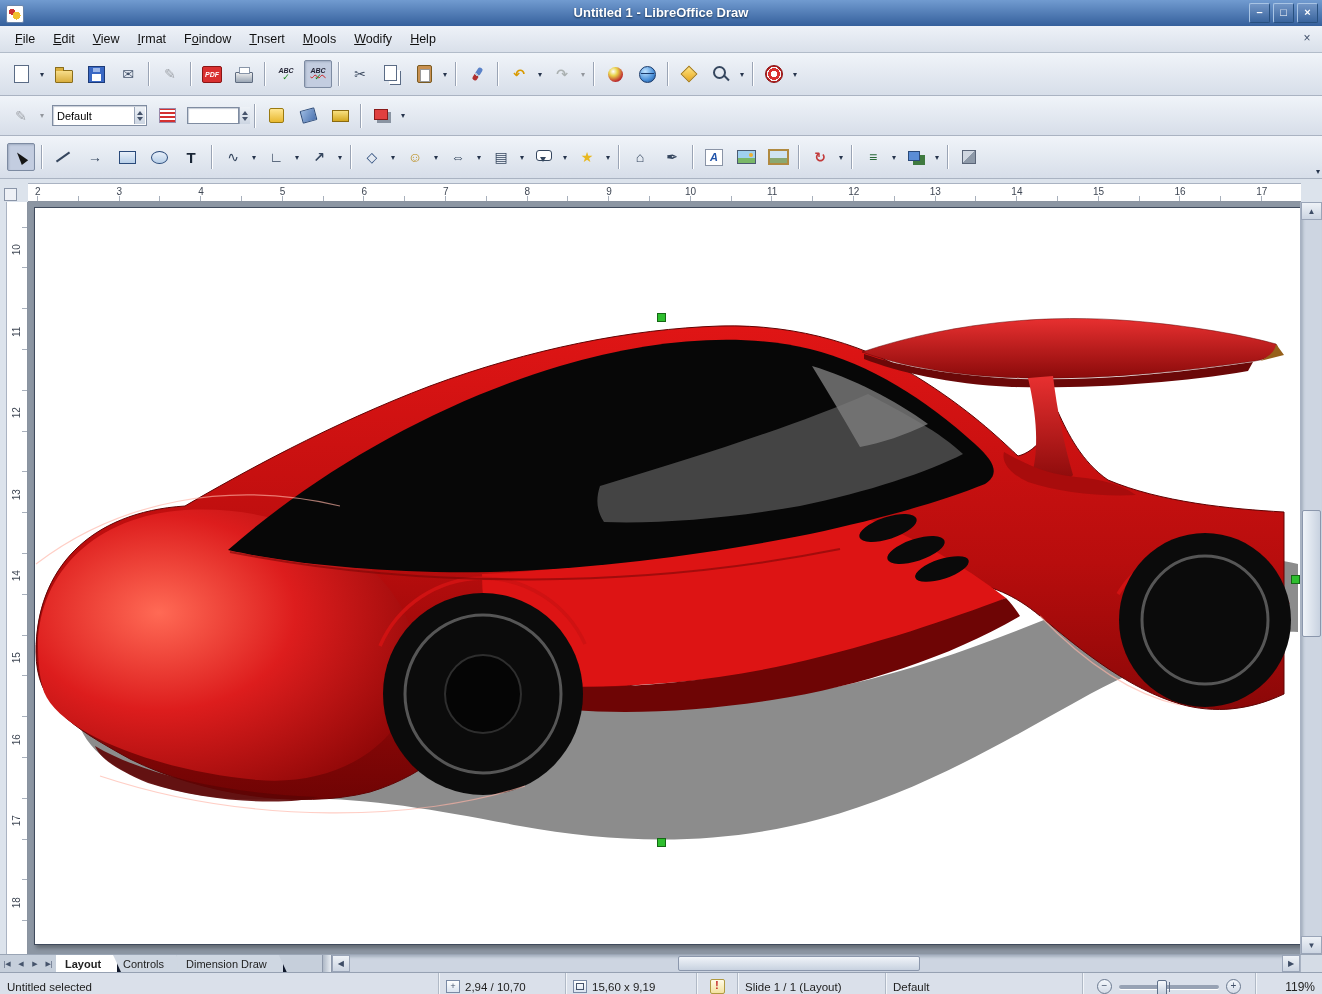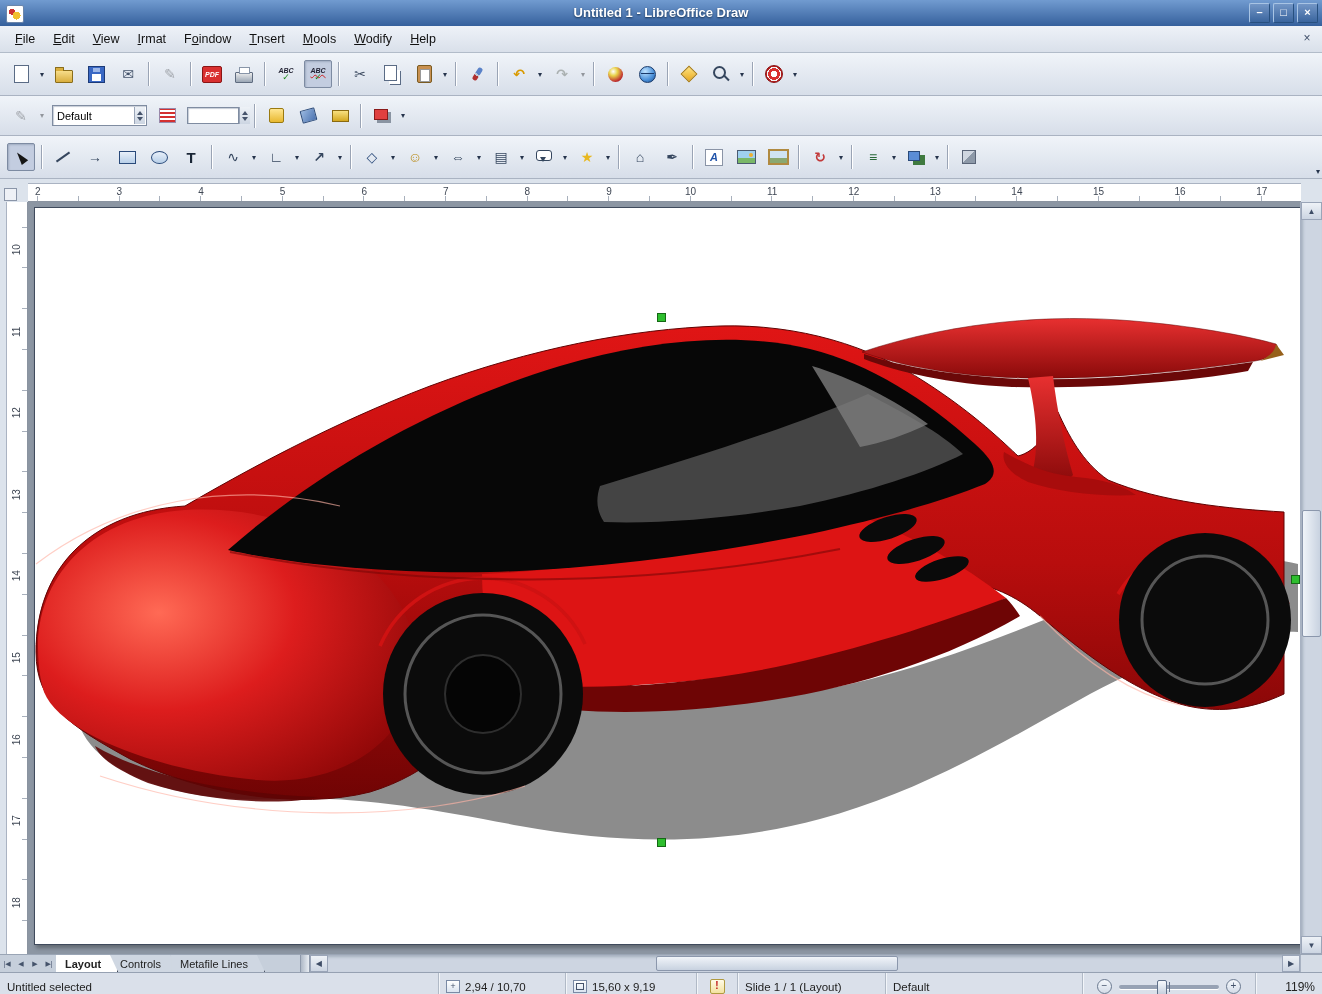--- a/index.html
+++ b/index.html
@@ -117,21 +117,21 @@
   .sbtn{height:16px;flex:0 0 16px;display:flex;align-items:center;justify-content:center;font-size:8px;color:#3e4d66;
         background:linear-gradient(#eef2f7,#ccd5e2);border:1px solid #9aa5b8;}
   .vtrack{flex:1;position:relative;}
   .vthumb{position:absolute;left:1px;right:1px;top:290px;height:125px;background:linear-gradient(90deg,#f0f4f9,#c8d2e0);border:1px solid #8b97ac;border-radius:2px;}
   
   #bottomrow{height:17px;flex:0 0 17px;display:flex;background:#c6cfdb;border-top:1px solid #9aa5b5;font-size:11px;}
   .tabnav{display:flex;}
   .tabnav span{width:14px;display:flex;align-items:center;justify-content:center;font-size:7px;color:#45536b;}
   .tabs{display:flex;}
   .tab{display:flex;align-items:center;padding:0 16px 0 9px;background:#cfd7e2;color:#222;position:relative;
-       clip-path:polygon(0 0,calc(100% - 8px) 0,100% 100%,0 100%);margin-right:-7px;border-right:1px solid #0f172a;}
+       clip-path:polygon(0 0,calc(100% - 8px) 0,100% 100%,0 100%);margin-right:-7px;border-right:4px solid #0f172a;}
   .tab.active{background:#fff;font-weight:bold;z-index:2;}
   .tabfill{width:42px;}
   .splitter{width:8px;background:linear-gradient(90deg,#aeb8c6,#e8edf3);border-left:1px solid #8e99ab;border-right:1px solid #8e99ab;}
   #hscroll{flex:1;display:flex;background:#cdd5e1;box-shadow:inset 0 2px 3px #a5afbf;}
   #hscroll .sbtn{height:auto;width:16px;flex:0 0 16px;}
   .htrack{flex:1;position:relative;}
   .hthumb{position:absolute;top:1px;bottom:1px;left:328px;width:240px;background:linear-gradient(#f0f4f9,#c8d2e0);border:1px solid #8b97ac;border-radius:2px;}
   .corner{width:21px;flex:0 0 21px;background:#d5dce6;border-left:1px solid #a8b2c2;}
   
   #statusbar{height:27px;flex:0 0 27px;background:#dae0ea;border-top:1px solid #96a1b2;display:flex;align-items:center;font-size:11.5px;color:#222;}
@@ -517,21 +517,21 @@
   <div id="bottomrow">
     <div class="tabnav">
       <span>|◀</span>
       <span>◀</span>
       <span>▶</span>
       <span>▶|</span>
     </div>
     <div class="tabs">
       <span class="tab active">Layout</span>
       <span class="tab">Controls</span>
-      <span class="tab">Metafile Lines</span>
+      <span class="tab">Dimension Draw</span>
     </div>
     <div class="tabfill"></div>
     <div class="splitter"></div>
     <div id="hscroll">
       <span class="sbtn">◀</span>
       <div class="htrack">
         <div class="hthumb"></div>
       </div>
       <span class="sbtn">▶</span>
     </div>

